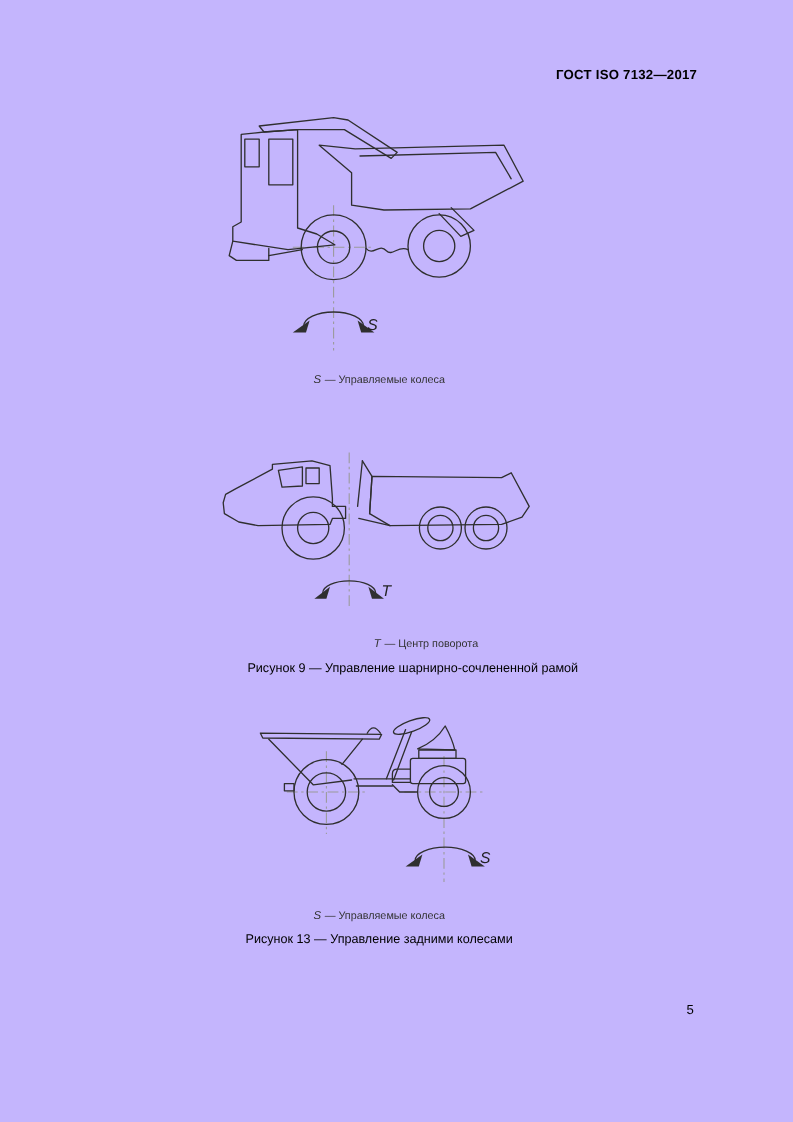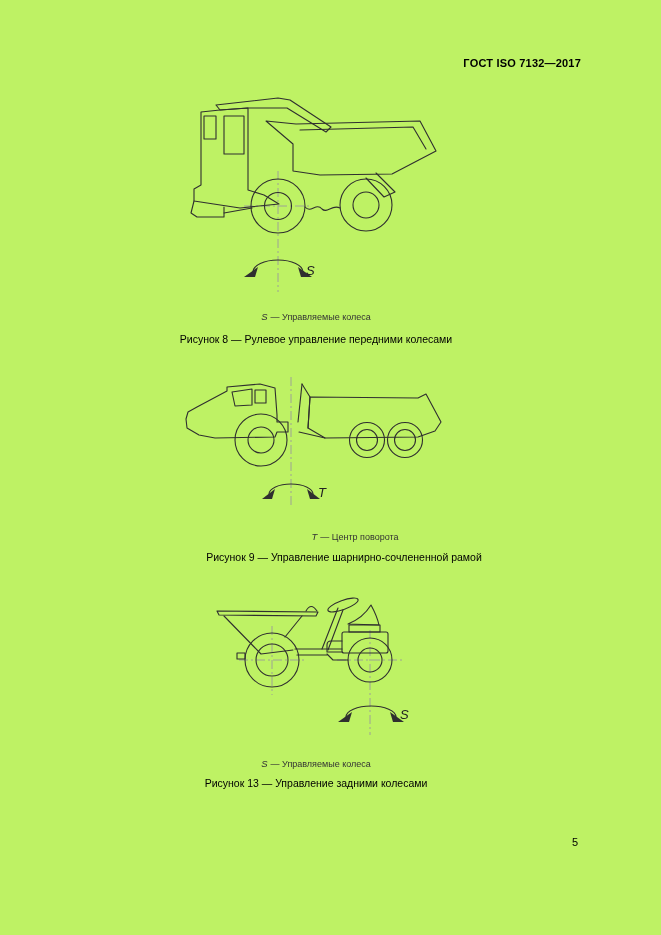--- a/index.html
+++ b/index.html
@@ -1,17 +1,17 @@
 <!DOCTYPE html>
 <html><head>
 <meta charset="utf-8">
 <style>
   html,body{margin:0;padding:0;background:#e8e8e8;}
   .page{
-    position:relative;width:661px;height:935px;background:#bef264;
+    position:relative;width:661px;height:935px;background:#c4b5fd;
     font-family:"Liberation Sans", sans-serif;color:#111;overflow:hidden;
     margin:0 auto;
   }
   .doc-code{
     position:absolute;top:57px;right:80px;
     font-size:11px;font-weight:bold;letter-spacing:.2px;color:#000;
   }
   .fig-svg{position:absolute;}
   .fig8{left:180px;top:95px;}
   .fig9{left:185px;top:375px;}
@@ -73,21 +73,20 @@
       <path class="ln" d="M73,177 A25,12 0 1 1 123,177"></path>
       <polygon class="ar" points="64,182 78,172 75,182"></polygon>
       <polygon class="ar" points="132,182 118,172 121,182"></polygon>
       <text x="126" y="180">S</text>
     </g>
   </svg>
 
   <div class="content-line legend legend8">
     <span class="sym">S</span><span>— Управляемые колеса</span>
   </div>
-  <div class="content-line caption caption8">Рисунок 8 — Рулевое управление передними колесами</div>
 
   <svg class="fig-svg fig9" width="270" height="135" viewBox="0 0 270 135">
     <g>
       <line class="cl" x1="106" y1="2" x2="106" y2="133"></line>
     </g>
     <g>
 
       <path class="ln" d="M42,12 L75,9 L90,13 L92,40 L92,47 L103,47 L103,57 L92,57 L90,62 L30,63 L14,60 L2,53 L1,44 L3,37 L12,32 L42,16 Z"></path>
       <polygon class="ln" points="47,17 67,14 67,30 50,31"></polygon>
       <rect class="ln" x="70" y="15" width="11" height="13"></rect>

